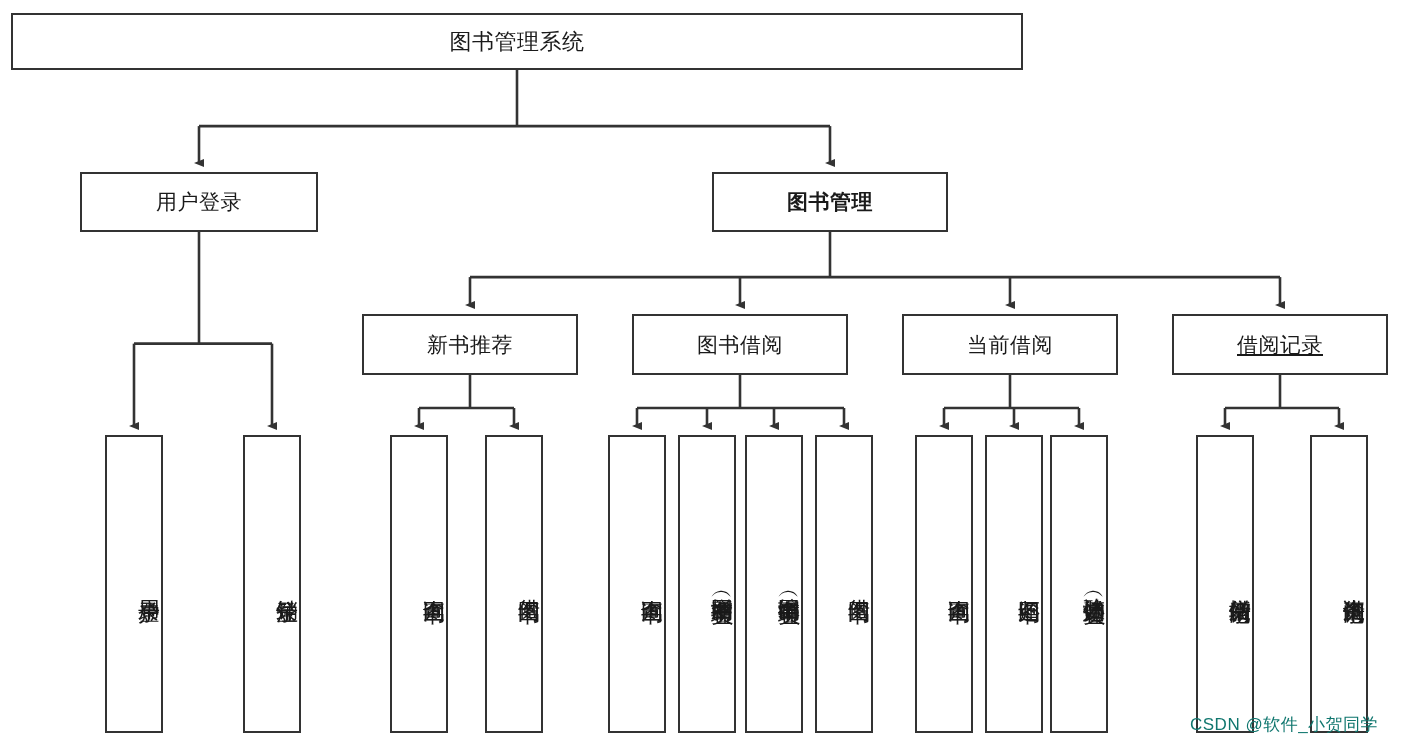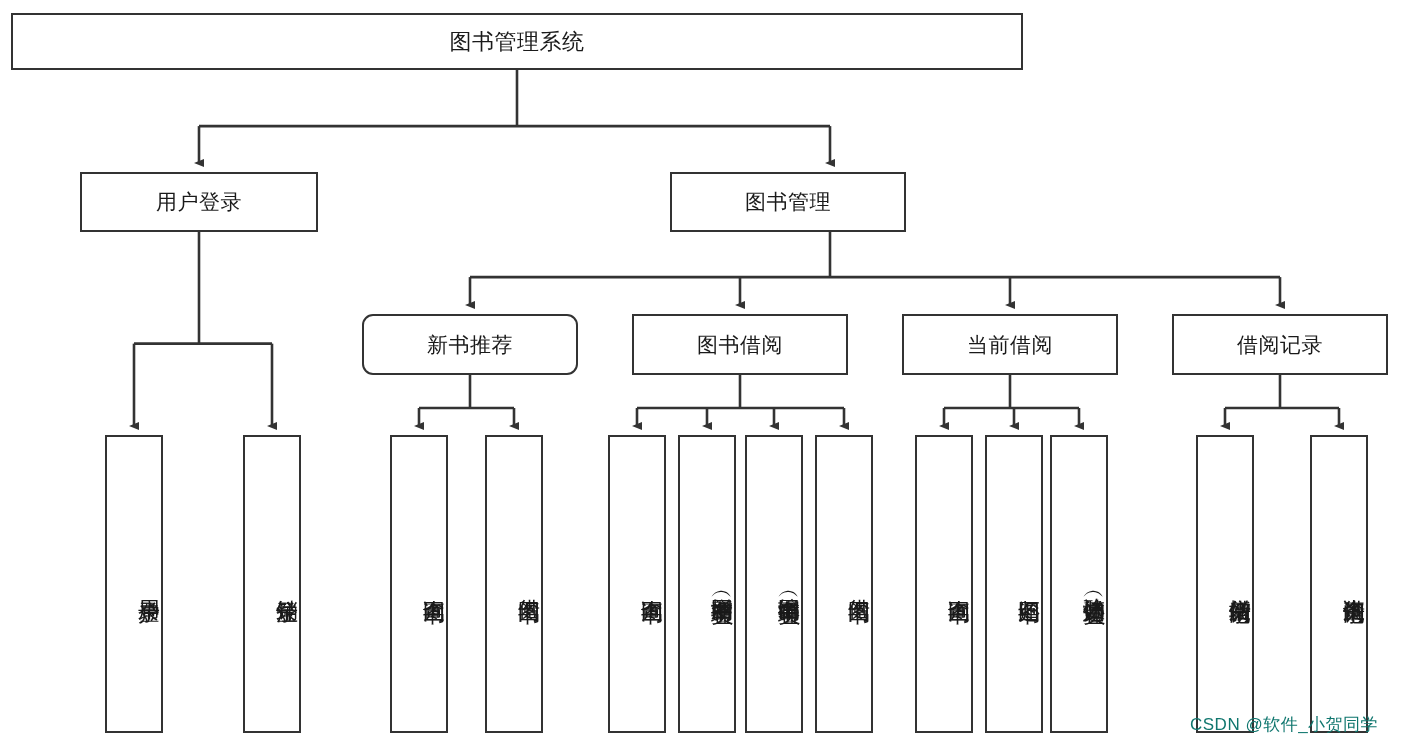--- a/index.html
+++ b/index.html
@@ -112,33 +112,33 @@
         <path d="M1339,408 L1339,426" marker-end="url(#arrow)"></path>
       </g>
   </svg>
   <div id="nodes-layer">
       <div class="node h root" style="left: 11px; top: 13px; width: 1012px; height: 57px;">
         <span>图书管理系统</span>
       </div>
       <div class="node h" style="left: 80px; top: 172px; width: 238px; height: 60px;">
         <span>用户登录</span>
       </div>
-      <div class="node h" style="left: 670px; top: 172px; width: 236px; height: 60px;">
+      <div class="node h" style="left: 712px; top: 172px; width: 236px; height: 60px; font-weight: bold;">
         <span>图书管理</span>
       </div>
-      <div class="node h" style="left: 362px; top: 314px; width: 216px; height: 61px; border-radius: 11px;">
+      <div class="node h" style="left: 362px; top: 314px; width: 216px; height: 61px;">
         <span>新书推荐</span>
       </div>
       <div class="node h" style="left: 632px; top: 314px; width: 216px; height: 61px;">
         <span>图书借阅</span>
       </div>
       <div class="node h" style="left: 902px; top: 314px; width: 216px; height: 61px; text-align: right;">
         <span>当前借阅</span>
       </div>
-      <div class="node h" style="left: 1172px; top: 314px; width: 216px; height: 61px;">
+      <div class="node h" style="left: 1172px; top: 314px; width: 216px; height: 61px; text-decoration: underline;">
         <span>借阅记录</span>
       </div>
       <div class="node v" style="left: 105px; top: 435px; width: 58px; height: 298px;">
         <span class="vlabel">用户登录</span>
       </div>
       <div class="node v" style="left: 243px; top: 435px; width: 58px; height: 298px;">
         <span class="vlabel">注销登录</span>
       </div>
       <div class="node v" style="left: 390px; top: 435px; width: 58px; height: 298px;">
         <span class="vlabel">查询图书</span>

